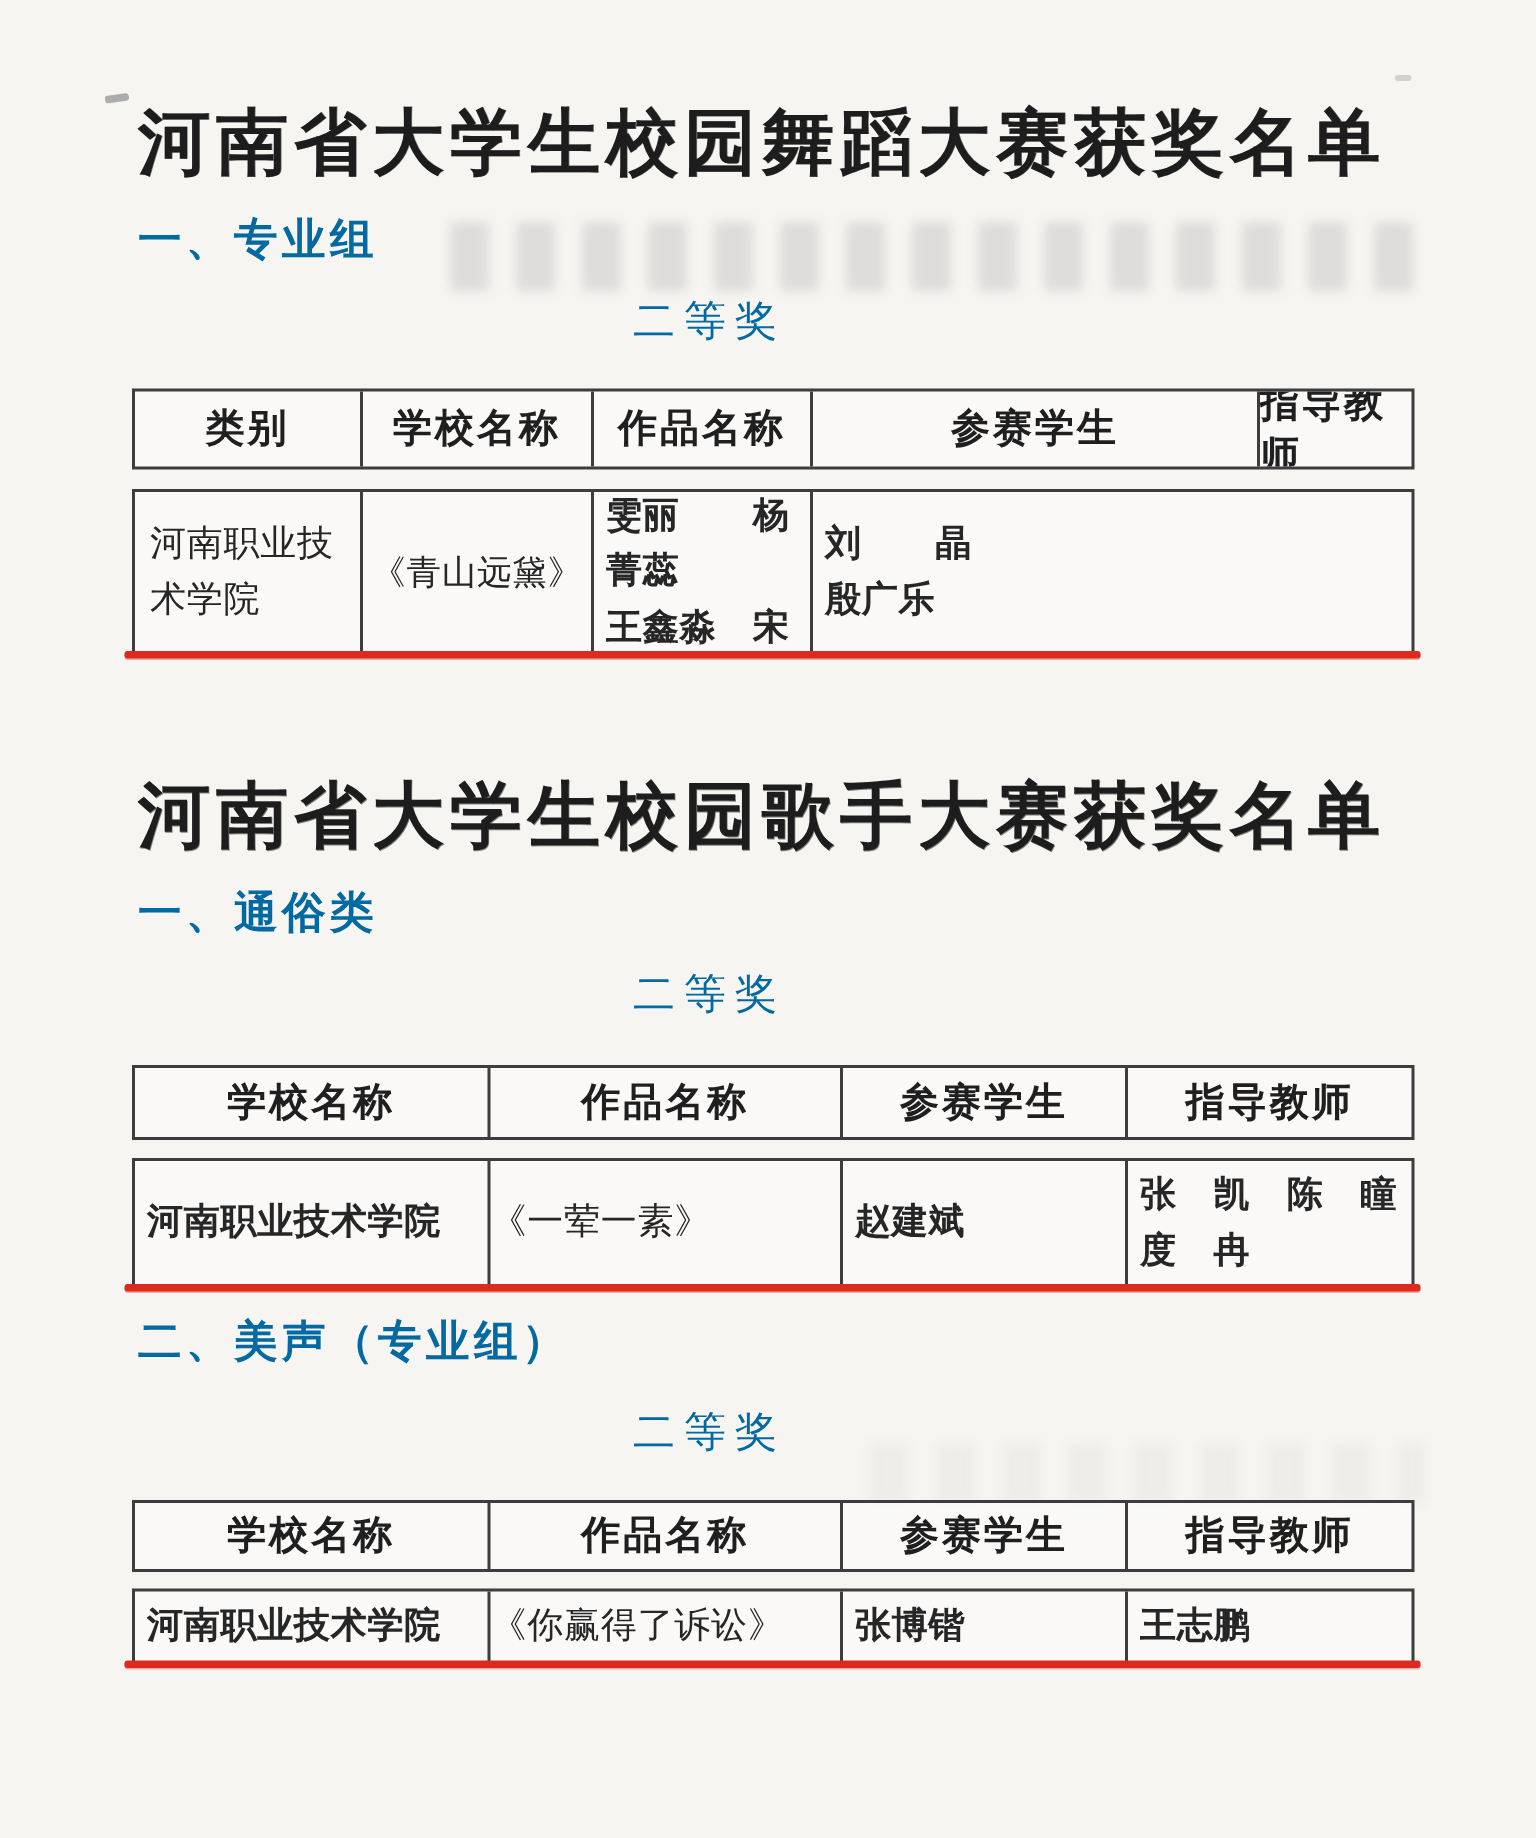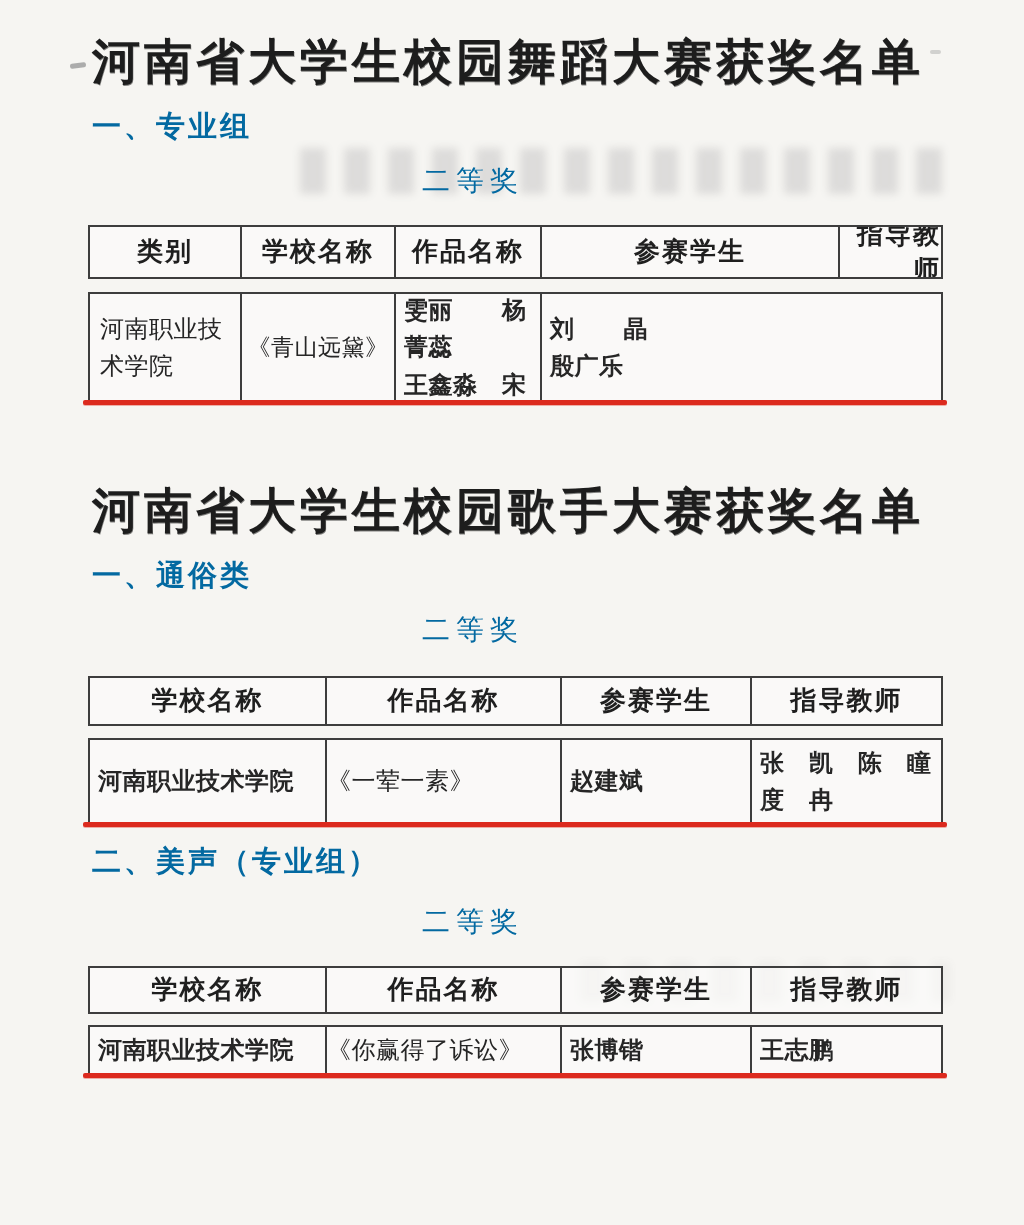--- a/index.html
+++ b/index.html
@@ -13,21 +13,21 @@
   body{
     background:var(--bg);
     font-family:"Liberation Serif","DejaVu Serif",serif;
     color:var(--ink);
     overflow:hidden;
   }
   .page{ position:relative; width:1024px; height:1225px; }
   .content{ position:absolute; left:88px; top:0; width:860px; }
 
   .doc-title{
-    margin-top:32px;
+    margin-top:66px;
     margin-left:4px;
     font-size:48px;
     font-weight:900;
     letter-spacing:4px;
     line-height:1.25;
     color:#1d1d1d;
     white-space:nowrap;
     text-shadow:0.5px 0.5px 0 rgba(30,30,30,.55);
   }
   .doc-title.second{ margin-top:76px; }
@@ -58,21 +58,21 @@
 
   .tbl-head, .tbl-body{
     width:855px;
     display:grid;
     border:2px solid var(--border);
     background:rgba(255,255,255,.45);
   }
   .t1-cols{ grid-template-columns:150px 154px 146px 298px 1fr; }
   .t2-cols{ grid-template-columns:235px 235px 190px 1fr; }
 
-  .tbl-head{ margin-top:26px; height:54px;text-align:right; }
+  .tbl-head{ margin-top:26px; height:54px; }
   .tbl-head.h2{ margin-top:28px; height:50px; }
   .tbl-head.h3{ margin-top:26px; height:48px; }
 
   .tbl-body{ margin-top:13px; height:112px; }
   .tbl-body.b2{ margin-top:12px; height:88px; }
   .tbl-body.b3{ margin-top:11px; height:52px; }
 
   .c{
     display:flex;
     align-items:center;

